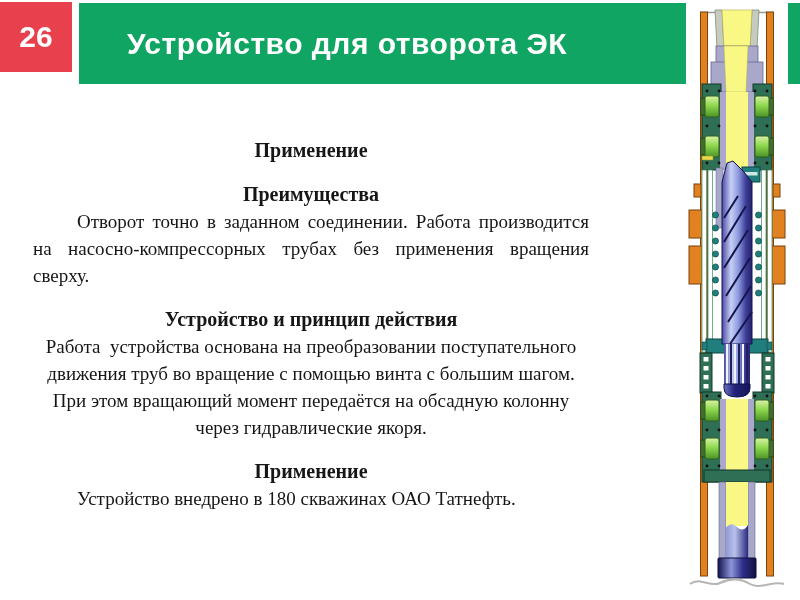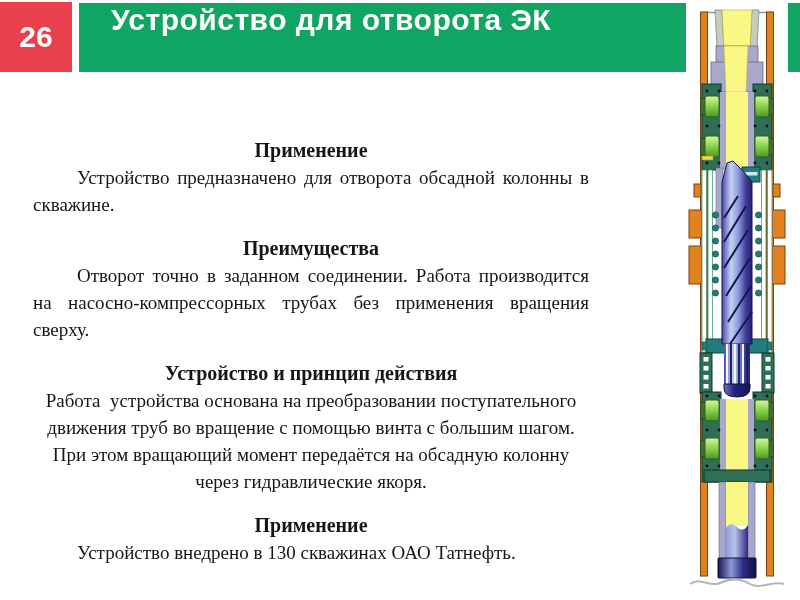--- a/index.html
+++ b/index.html
@@ -8,23 +8,23 @@
     background:#ffffff;font-family:"Liberation Serif",serif;color:var(--text-color);
   }
   
   .slide-number{
     position:absolute;left:0;top:2px;width:72px;height:70px;
     background:var(--accent-red);color:#fff;
     font-family:"Liberation Sans",sans-serif;font-weight:bold;font-size:30px;
     display:flex;align-items:center;justify-content:center;z-index:1;
   }
   .header-bar{
-    position:absolute;left:79px;top:3px;width:721px;height:69px;
+    position:absolute;left:79px;top:3px;width:721px;height:81px;
     background:var(--accent-green);z-index:1;
-    display:flex;align-items:flex-start;box-sizing:border-box;padding-left:32px;
+    display:flex;align-items:center;box-sizing:border-box;padding-left:48px;
   }
   .header-title{
     color:#fff;font-family:"Liberation Sans",sans-serif;
     font-weight:bold;font-size:30px;letter-spacing:0.5px;white-space:nowrap;
   }
   
   .text-column{
     position:absolute;left:33px;top:121px;width:556px;z-index:1;
     font-size:19px;line-height:27px;color:var(--text-color);
   }
@@ -47,36 +47,35 @@
 <div class="slide-number">26</div>
 
 <div class="header-bar">
   <span class="header-title">Устройство для отворота ЭК</span>
 </div>
 
 <div class="text-column">
 
   <div class="section">
     <h3 class="section-heading">Применение</h3>
-    <p class="section-paragraph p-justify">Устройство предназначено для отворота обсадной колонны в скважине.</p>
   </div>
 
   <div class="section">
     <h3 class="section-heading">Преимущества</h3>
     <p class="section-paragraph p-justify">Отворот точно в заданном соединении. Работа производится на насосно-компрессорных трубах без применения вращения сверху.</p>
   </div>
 
   <div class="section">
     <h3 class="section-heading">Устройство и принцип действия</h3>
     <p class="section-paragraph p-center">Работа  устройства основана на преобразовании поступательного движения труб во вращение с помощью винта с большим шагом. При этом вращающий момент передаётся на обсадную колонну через гидравлические якоря.</p>
   </div>
 
   <div class="section">
     <h3 class="section-heading">Применение</h3>
-    <p class="section-paragraph p-indent">Устройство внедрено в 130 скважинах ОАО Татнефть.</p>
+    <p class="section-paragraph p-indent">Устройство внедрено в 180 скважинах ОАО Татнефть.</p>
   </div>
 
 </div>
 
 <div class="diagram-panel">
   <svg viewBox="0 0 102 600" xmlns="http://www.w3.org/2000/svg">
     <defs>
       <linearGradient id="slipGrad" x1="0" y1="0" x2="0" y2="1">
         <stop offset="0" stop-color="#d9f2a6"></stop>
         <stop offset="0.45" stop-color="#8fd84f"></stop>

